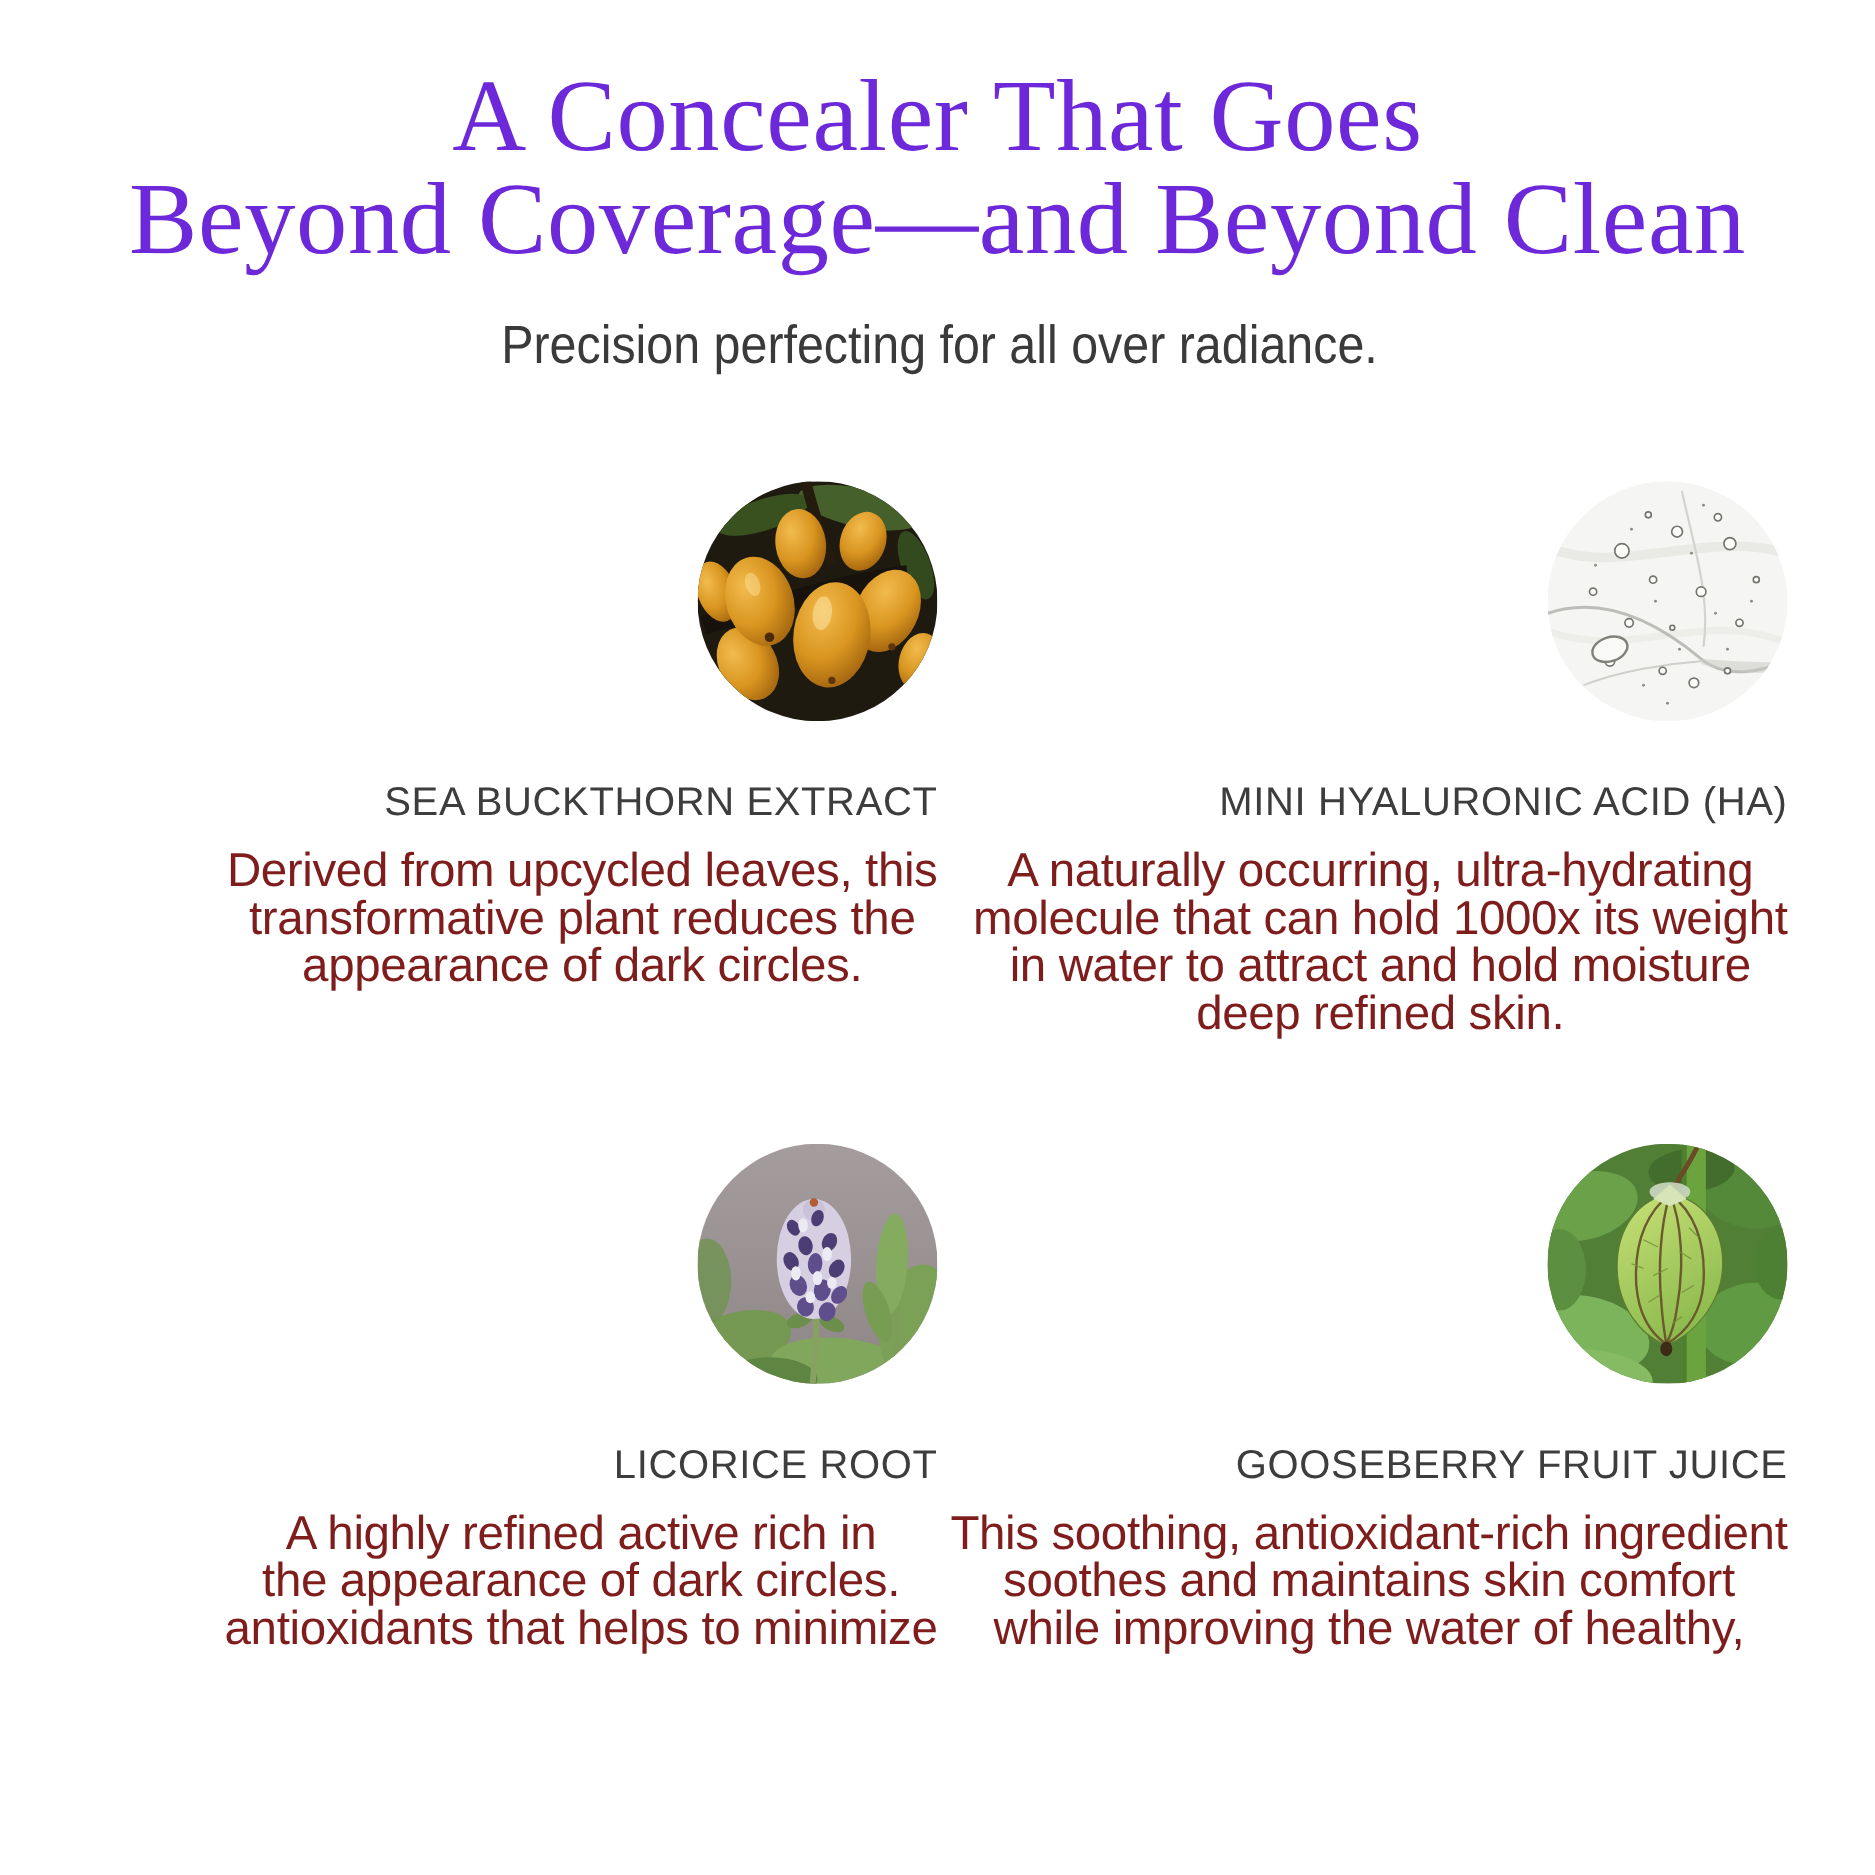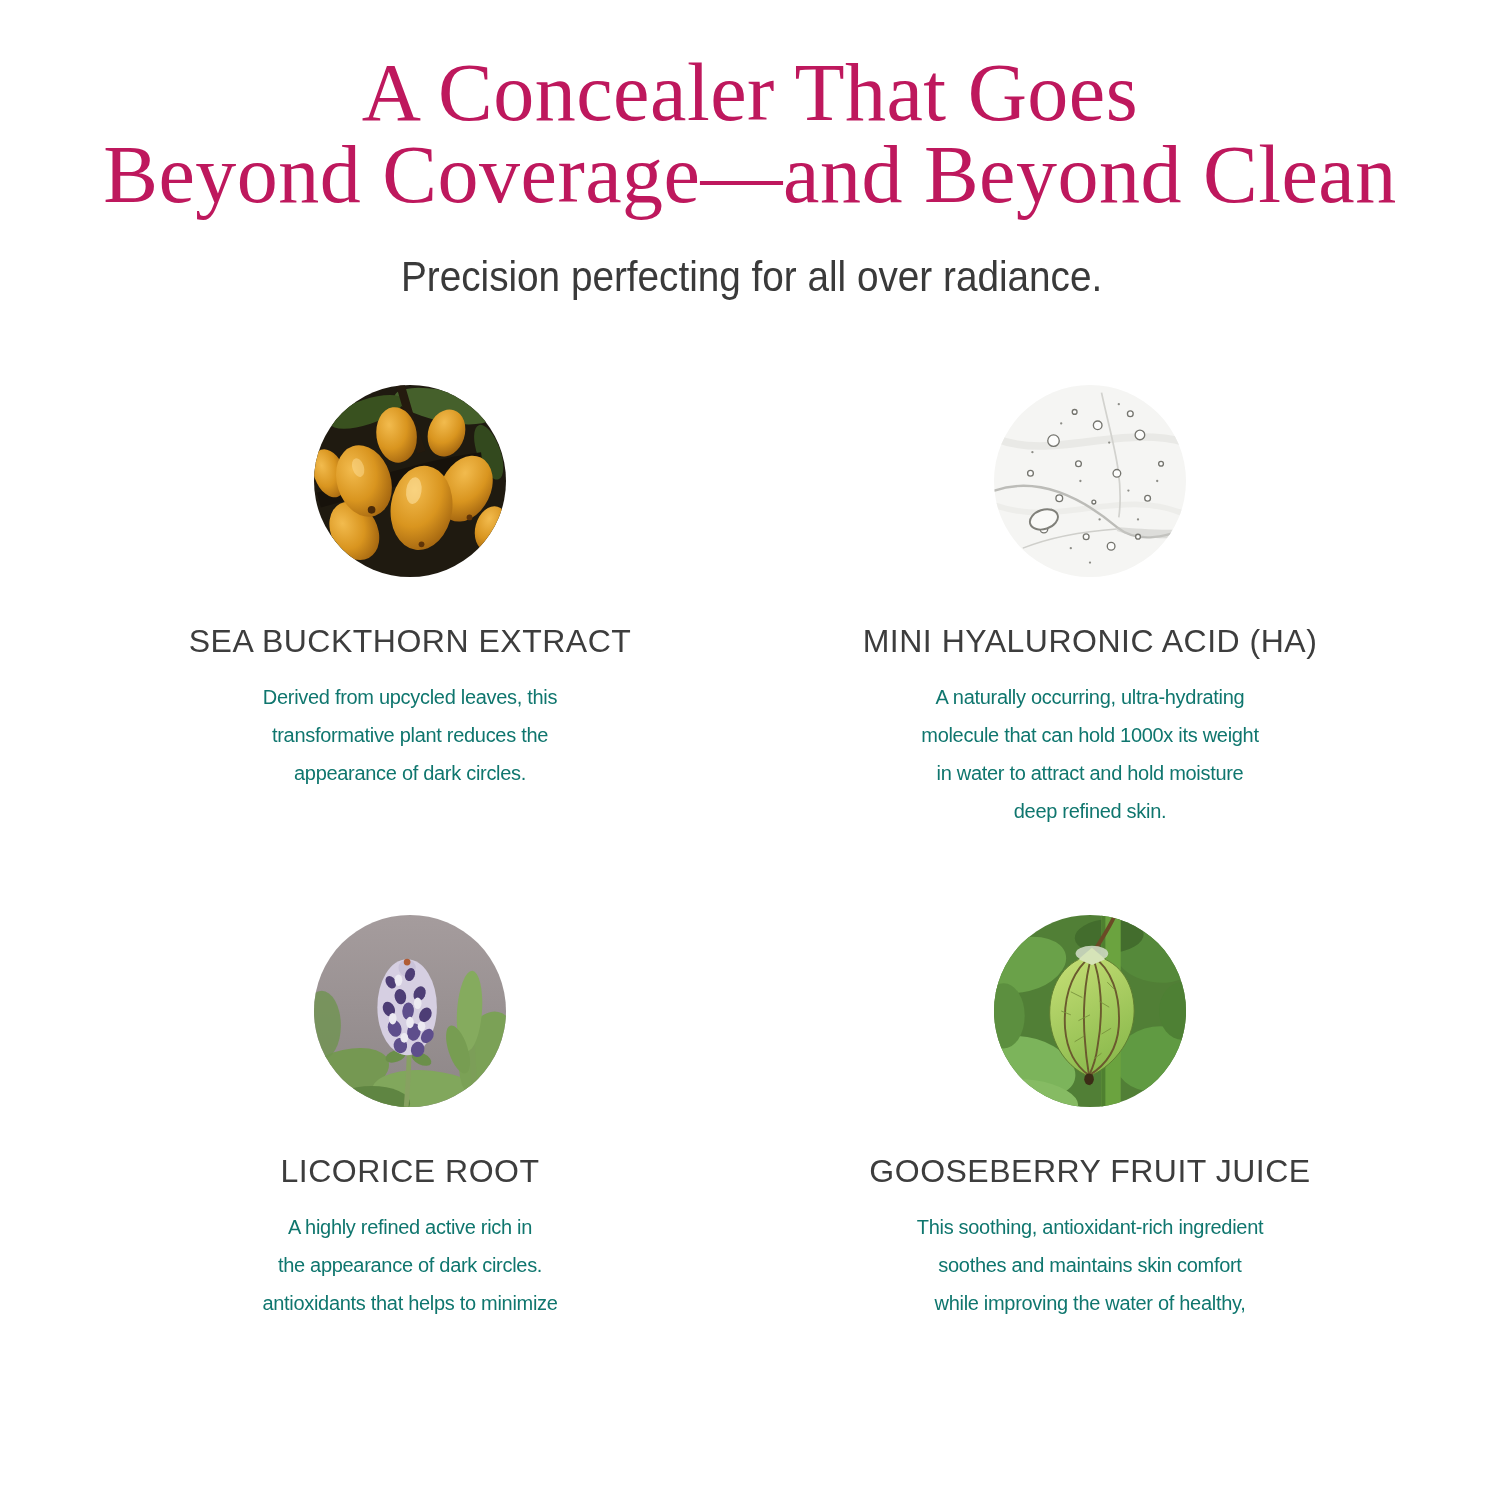--- a/index.html
+++ b/index.html
@@ -11,21 +11,21 @@
     font-family: "Liberation Sans", sans-serif;
     overflow: hidden;
   }
   .page-header { text-align: center; padding-top: 52px; }
   .page-title {
     margin: 0;
     font-family: "Liberation Serif", serif;
     font-weight: 400;
     font-size: 82px;
     line-height: 1.0;
-    color: #be185d;
+    color: #6d28d9;
     letter-spacing: 0.5px;
   }
   .title-line { display: block; }
   .page-subtitle { margin: 36px 0 0 4px; line-height: 1.15; }
   .page-subtitle .inner {
     display: inline-block;
     font-size: 43px;
     color: #3a3a3a;
     transform: scaleX(0.9);
     transform-origin: center;
@@ -33,21 +33,21 @@
   .ingredients-grid {
     width: 1360px;
     margin: 84px auto 0 auto;
     display: grid;
     grid-template-columns: 1fr 1fr;
     row-gap: 85px;
   }
   .ingredient-card {
     display: flex;
     flex-direction: column;
-    align-items: center;
+    align-items: flex-end;
     text-align: center;
   }
   .photo {
     width: 192px;
     height: 192px;
     border-radius: 50%;
     overflow: hidden;
     margin-bottom: 46px;
     flex: 0 0 auto;
   }
@@ -55,23 +55,23 @@
   .ingredient-name {
     margin: 0 0 18px 0;
     font-size: 32px;
     font-weight: 400;
     line-height: 1.15;
     color: #3d3d3d;
     letter-spacing: 0.5px;
   }
   .ingredient-description {
     margin: 0;
-    font-size: 20px;
+    font-size: 38px;
     line-height: 38px;
-    color: #0f766e;
+    color: #7f1d1d;
     letter-spacing: -0.3px;
   }
   .desc-line { display: block; }
 </style>
 </head>
 <body>
 
 <div>
 
   <header class="page-header">

